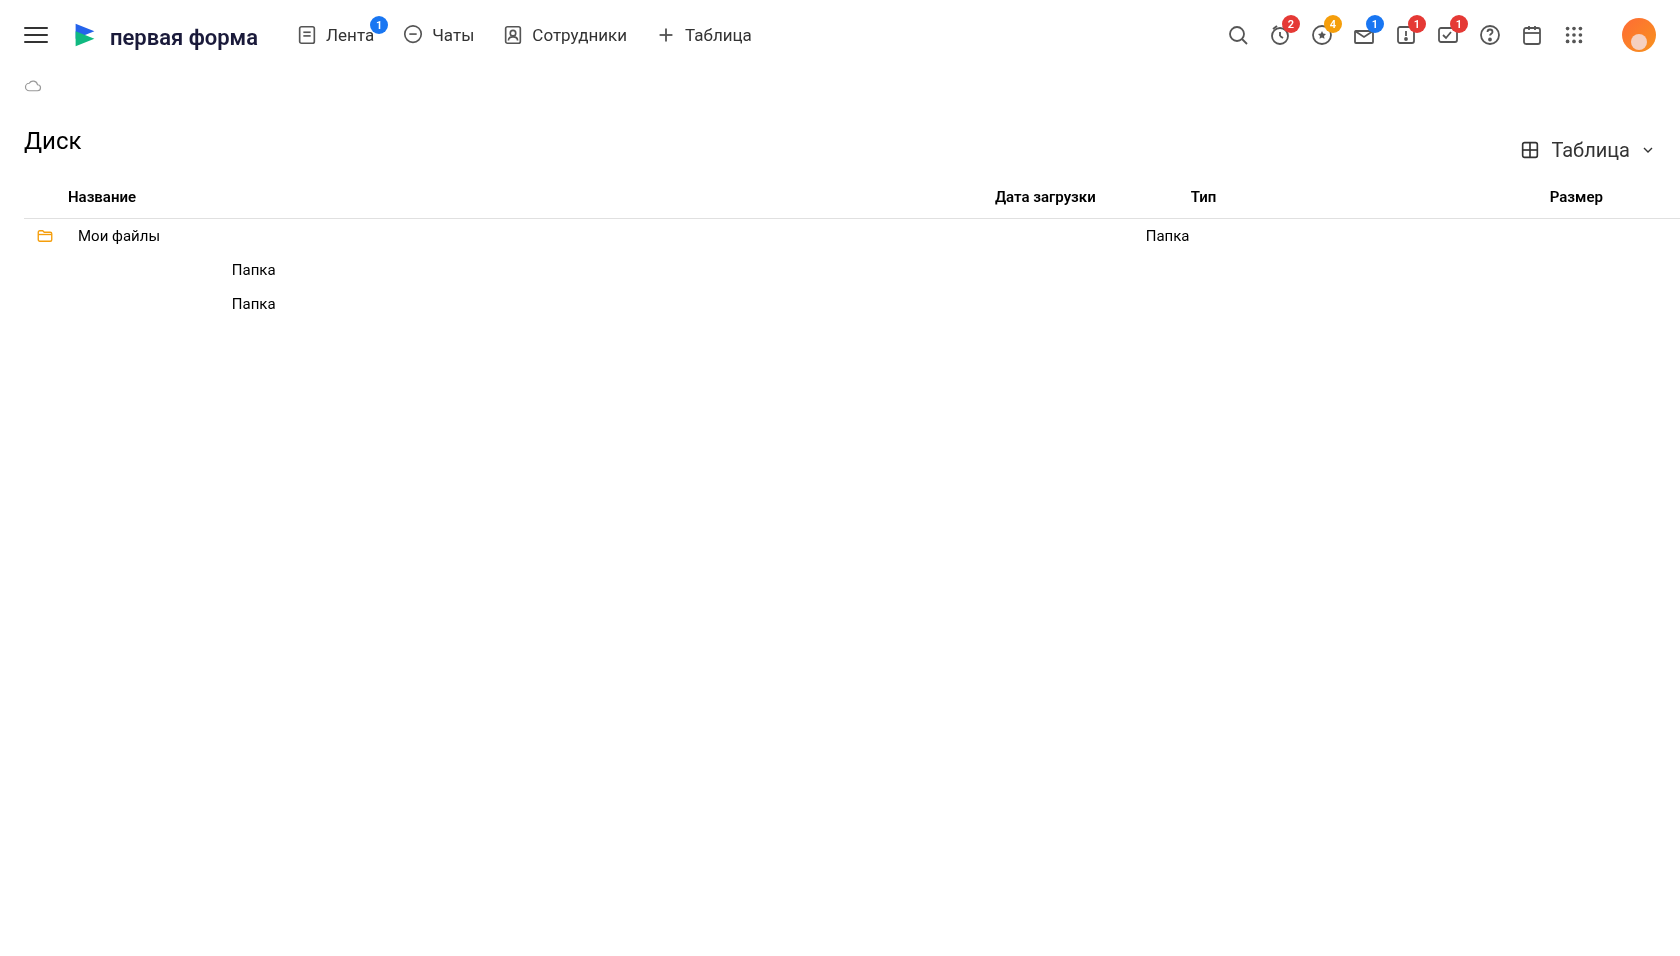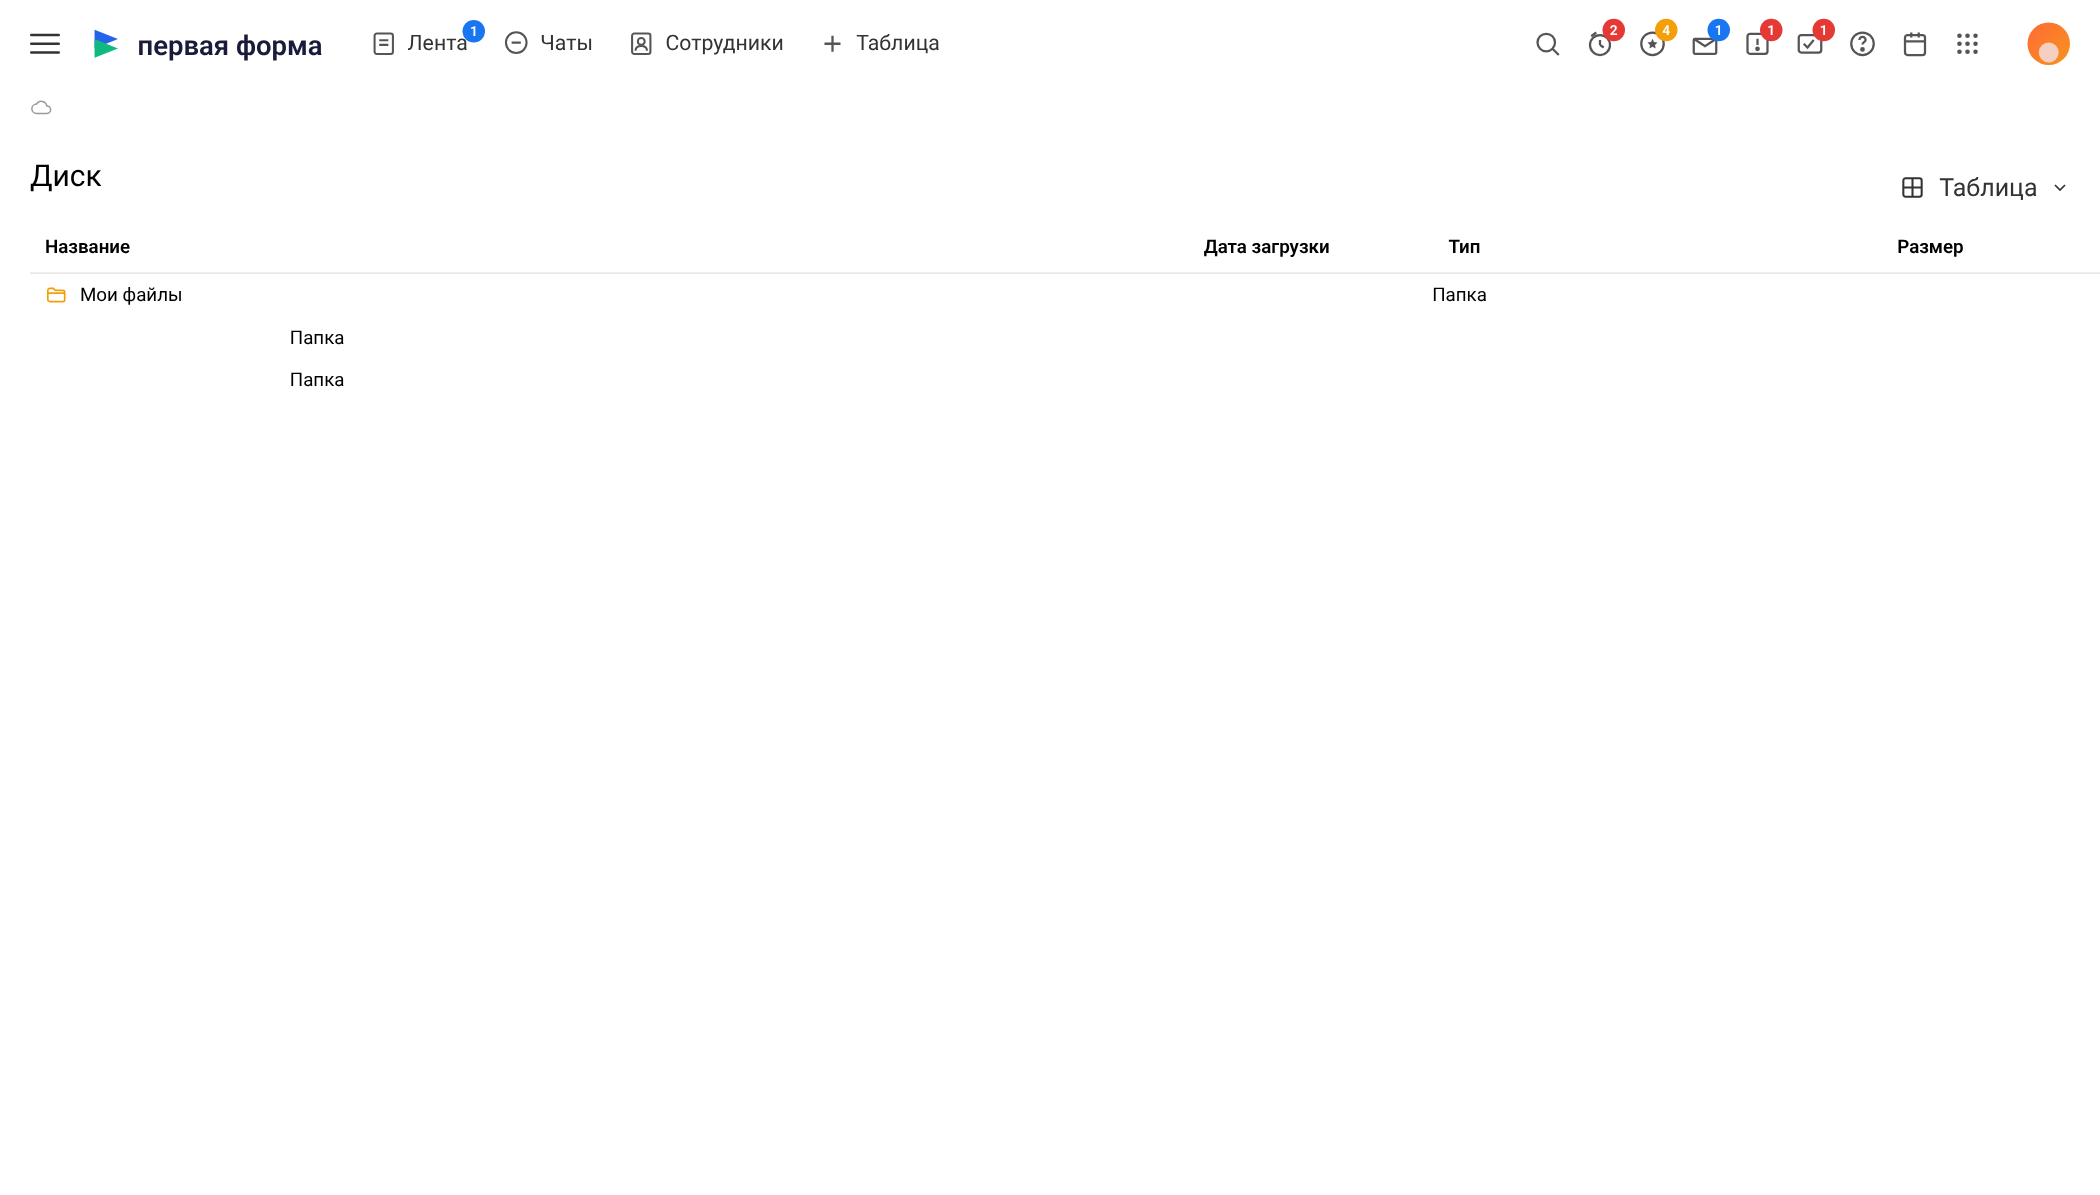--- a/index.html
+++ b/index.html
@@ -156,35 +156,35 @@
       width: calc(100% - 24px);
       margin-left: 24px;
     }
     .table-header {
       display: flex;
       padding: 10px 12px 12px 12px;
       border-bottom: 1px solid #e0e0e0;
       font-weight: 600;
       font-size: 15px;
     }
-    .col-name { flex: 0 0 56%; }
+    .col-name { flex: 0 0 56%; margin-left: 32px; }
     .col-date { flex: 0 0 12%; margin-left: 13px; }
     .col-type { flex: 0 0 22%; }
     .col-size { flex: 0 0 10%; text-align: left; padding-right: 12px; }
     .table-row {
       display: flex;
       padding: 8px 12px;
       align-items: center;
       cursor: pointer;
     }
     .row-name {
       flex: 0 0 56%;
       display: flex;
       align-items: center;
-      gap: 10px;
+      gap: 24px;
     }
     .row-date { flex: 0 0 12%; }
     .row-type { flex: 0 0 22%; }
     .row-size { flex: 0 0 10%; text-align: right; }
     .folder-icon {
       width: 18px;
       height: 18px;
       flex-shrink: 0;
     }
     svg { display: block; }

